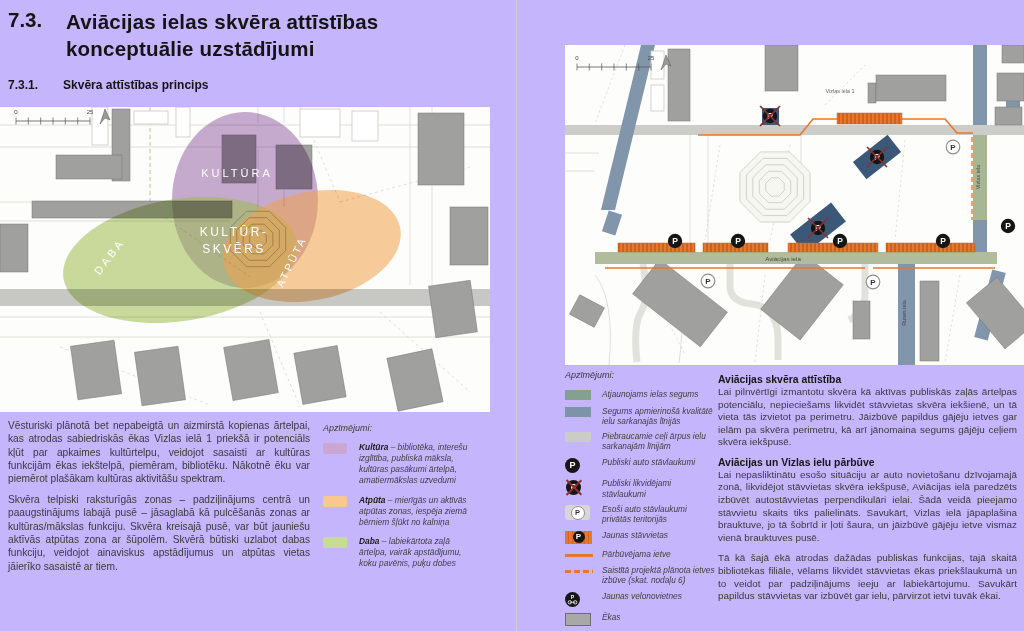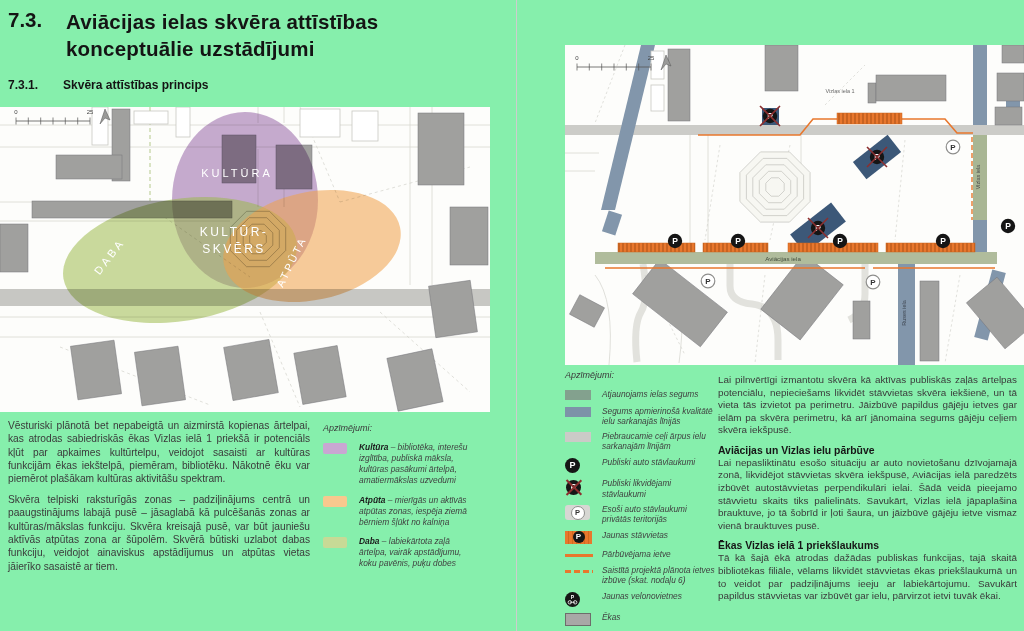--- a/index.html
+++ b/index.html
@@ -1,16 +1,16 @@
 <!DOCTYPE html>
 <html><head>
 <meta charset="utf-8">
 <style>
   html,body{margin:0;padding:0;background:#e8e8e8;}
-  .page{position:relative;width:1024px;height:631px;background:#86efac;overflow:hidden;
+  .page{position:relative;width:1024px;height:631px;background:#c4b5fd;overflow:hidden;
         font-family:"Liberation Sans",sans-serif;color:#222;}
   .divider{position:absolute;left:516px;top:0;width:1px;height:631px;background:#cdcdcd;}
 
   
   .sec-head{position:absolute;left:8px;top:8px;display:flex;gap:20px;}
   .sec-num{font-size:20.5px;font-weight:700;color:#141414;width:38px;}
   .sec-title{font-size:20.5px;font-weight:700;color:#141414;line-height:1.33;letter-spacing:.2px;}
   .sub-head{position:absolute;display:flex;gap:15px;align-items:baseline;}
   .sub-head .num{font-size:12px;font-weight:700;color:#141414;}
   .sub-head .ttl{font-size:12px;font-weight:700;color:#141414;}
@@ -463,19 +463,19 @@
     </div>
     <div class="rlegend-item">
       <span class="ric">
           <span class="sw-bldg"></span>
         </span>
       <span class="rlegend-text">Ēkas</span>
     </div>
   </div>
 
   <div class="rtext">
+    <h3>Aviācijas skvēra attīstība</h3>
     <p>Lai pilnvērtīgi izmantotu skvēra kā aktīvas publiskās zaļās ārtelpas potenciālu, nepieciešams likvidēt stāvvietas skvēra iekšienē, un tā vieta tās izvietot pa perimetru. Jāizbūvē papildus gājēju ietves gar ielām pa skvēra perimetru, kā arī jānomaina segums gājēju ceļiem skvēra iekšpusē.</p>
     <h3>Aviācijas un Vizlas ielu pārbūve</h3>
     <p>Lai nepasliktinātu esošo situāciju ar auto novietošanu dzīvojamajā zonā, likvidējot stāvvietas skvēra iekšpusē, Aviācijas ielā paredzēts izbūvēt autostāvvietas perpendikulāri ielai. Šādā veidā pieejamo stāvvietu skaits tiks palielināts. Savukārt, Vizlas ielā jāpaplašina brauktuve, jo tā šobrīd ir ļoti šaura, un jāizbūvē gājēju ietve vismaz vienā brauktuves pusē.</p>
-    <h3>Ēkas Vizlas ielā 1 priekšlaukums</h3>
     <p>Tā kā šajā ēkā atrodas dažādas publiskas funkcijas, tajā skaitā bibliotēkas filiāle, vēlams likvidēt stāvvietas ēkas priekšlaukumā un to veidot par padziļinājums ieeju ar labiekārtojumu. Savukārt papildus stāvvietas var izbūvēt gar ielu, pārvirzot ietvi tuvāk ēkai.</p>
   </div>
 </div>
 
 </body></html>

